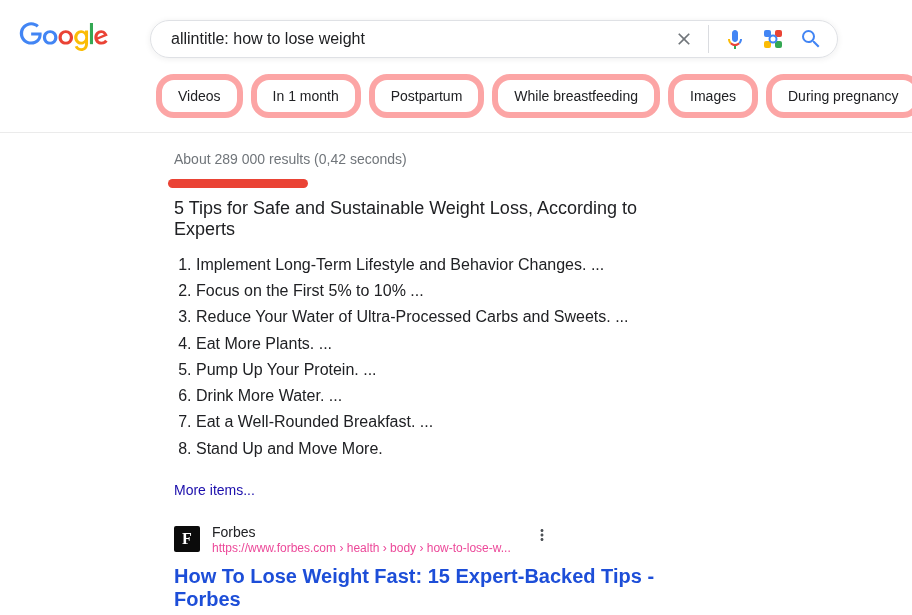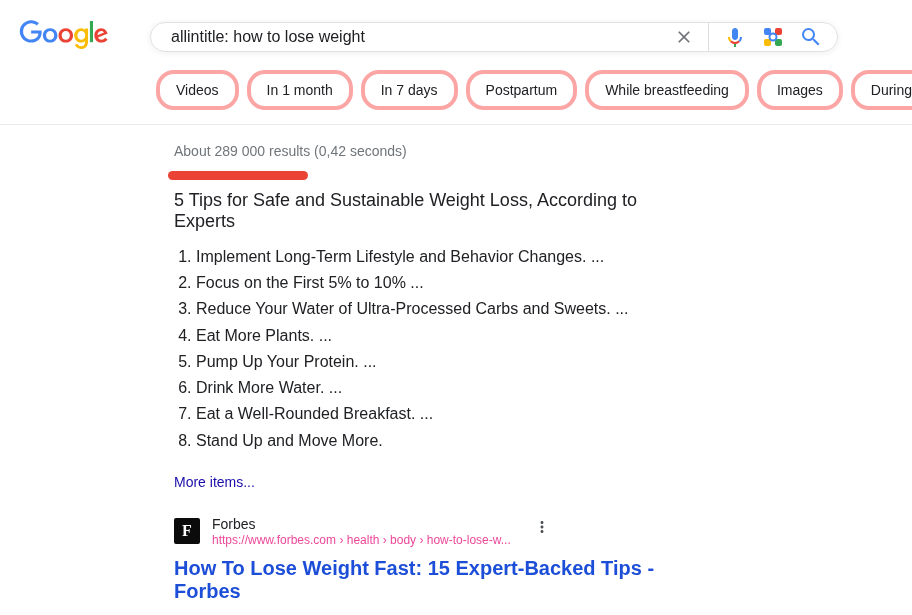--- a/index.html
+++ b/index.html
@@ -10,42 +10,42 @@
     .logo { margin-right: 40px; }
     .logo-g1 { fill: #4285f4; }
     .logo-o1 { fill: #ea4335; }
     .logo-o2 { fill: #fbbc05; }
     .logo-g2 { fill: #4285f4; }
     .logo-l { fill: #34a853; }
     .logo-e { fill: #ea4335; }
     
     .search-box {
       display: flex; align-items: center;
-      height: 30px; width: 688px;
+      height: 38px; width: 688px;
       border: 1px solid #dfe1e5; border-radius: 24px;
       padding: 0 14px 0 20px;
       box-shadow: 0 1px 6px rgba(32,33,36,0.08);
     }
     .search-input {
       flex: 1; border: none; outline: none;
       font-size: 16px; color: #202124;
     }
     .search-icons { display: flex; align-items: center; gap: 14px; }
     .search-icon-btn { display: flex; align-items: center; justify-content: center; cursor: pointer; }
     .divider { width: 1px; height: 28px; background: #dadce0; }
     
     .chips-row {
       display: flex; gap: 8px;
       padding: 10px 0 14px 156px;
       border-bottom: 1px solid #ebebeb;
       overflow: hidden;
       white-space: nowrap;
     }
     .chip {
-      border: 4px solid #fca5a5; border-radius: 18px;
+      border: 6px solid #fca5a5; border-radius: 18px;
       padding: 8px 16px; font-size: 14px; color: #202124;
       cursor: pointer; background: #fff;
       flex-shrink: 0;
     }
     
     .content { padding-left: 174px; padding-top: 18px; max-width: 700px; }
     
     .result-stats { color: #70757a; font-size: 14px; margin-bottom: 12px; }
     .red-underline {
       width: 140px; height: 9px; background: #ea4335;
@@ -121,21 +121,20 @@
             <path fill="#4285f4" d="M15.5 14h-.79l-.28-.27A6.471 6.471 0 0016 9.5 6.5 6.5 0 109.5 16c1.61 0 3.09-.59 4.23-1.57l.27.28v.79l5 4.99L20.49 19l-4.99-5zm-6 0C7.01 14 5 11.99 5 9.5S7.01 5 9.5 5 14 7.01 14 9.5 11.99 14 9.5 14z"></path>
           </svg>
       </span>
     </div>
   </div>
 </div>
 
 <div class="chips-row">
   <button class="chip">Videos</button>
   <button class="chip">In 1 month</button>
-  <button class="chip">In 7 days</button>
   <button class="chip">Postpartum</button>
   <button class="chip">While breastfeeding</button>
   <button class="chip">Images</button>
   <button class="chip">During pregnancy</button>
 </div>
 
 <div class="content">
   <div class="result-stats">About 289 000 results (0,42 seconds)</div>
   <div class="red-underline"></div>
 

